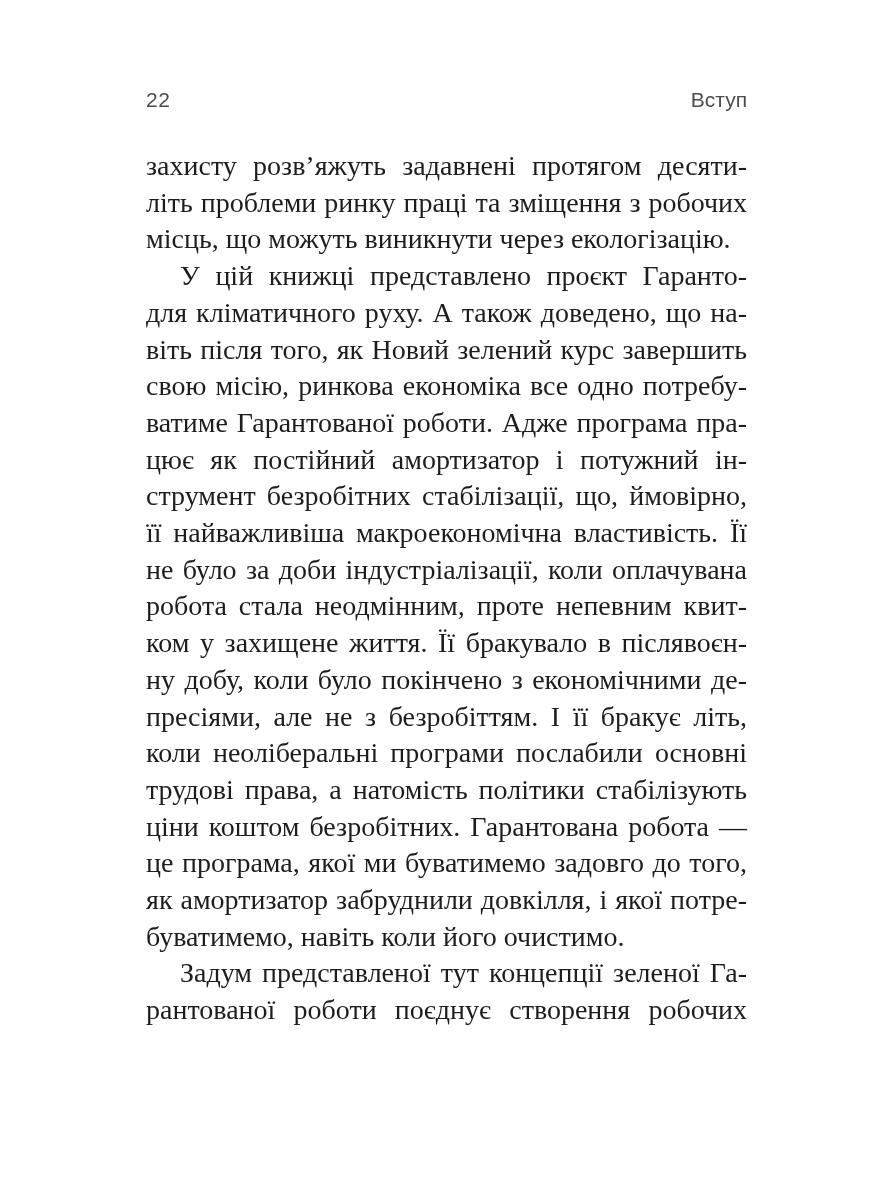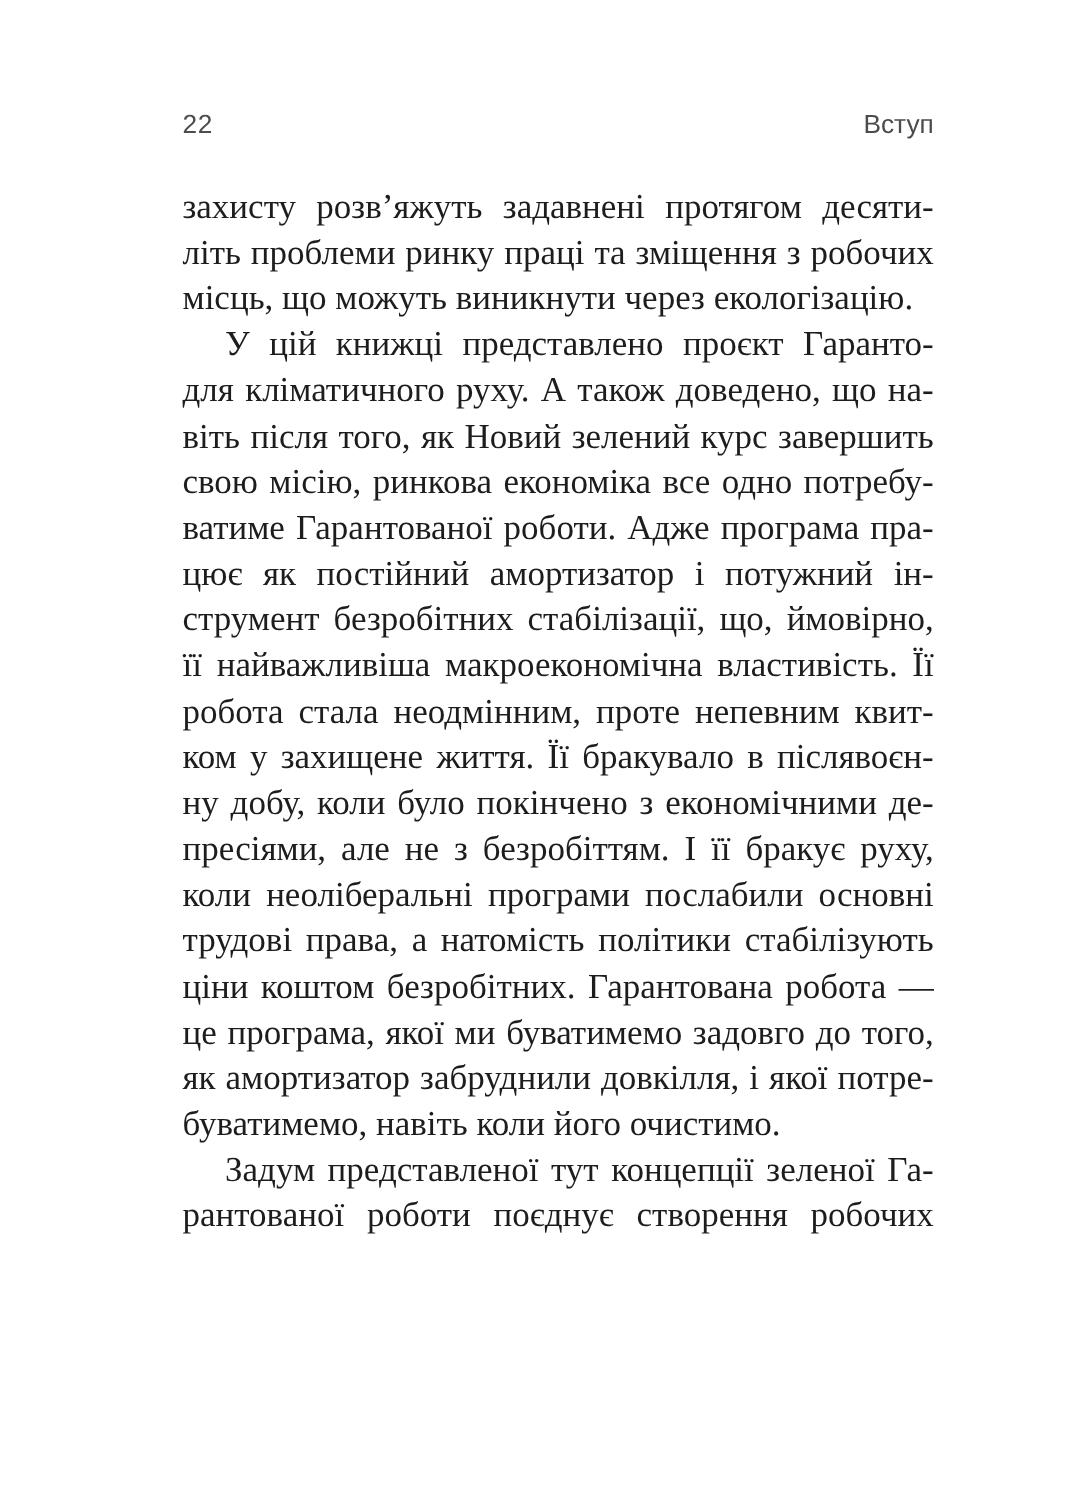--- a/index.html
+++ b/index.html
@@ -72,24 +72,25 @@
       </div>
       <div class="paragraph">
         <div class="line indent">У цій книжці представлено проєкт Гаранто-</div>
         <div class="line">для кліматичного руху. А також доведено, що на-</div>
         <div class="line">віть після того, як Новий зелений курс завершить</div>
         <div class="line">свою місію, ринкова економіка все одно потребу-</div>
         <div class="line">ватиме Гарантованої роботи. Адже програма пра-</div>
         <div class="line">цює як постійний амортизатор і потужний ін-</div>
         <div class="line">струмент безробітних стабілізації, що, ймовірно,</div>
         <div class="line">її найважливіша макроекономічна властивість. Її</div>
+        <div class="line">не було за доби індустріалізації, коли оплачувана</div>
         <div class="line">робота стала неодмінним, проте непевним квит-</div>
         <div class="line">ком у захищене життя. Її бракувало в післявоєн-</div>
         <div class="line">ну добу, коли було покінчено з економічними де-</div>
-        <div class="line">пресіями, але не з безробіттям. І її бракує руху,</div>
+        <div class="line">пресіями, але не з безробіттям. І її бракує літь,</div>
         <div class="line">коли неоліберальні програми послабили основні</div>
         <div class="line">трудові права, а натомість політики стабілізують</div>
         <div class="line">ціни коштом безробітних. Гарантована робота —</div>
         <div class="line">це програма, якої ми буватимемо задовго до того,</div>
         <div class="line">як амортизатор забруднили довкілля, і якої потре-</div>
         <div class="line para-end">буватимемо, навіть коли його очистимо.</div>
       </div>
       <div class="paragraph">
         <div class="line indent">Задум представленої тут концепції зеленої Га-</div>
         <div class="line">рантованої роботи поєднує створення робочих</div>

